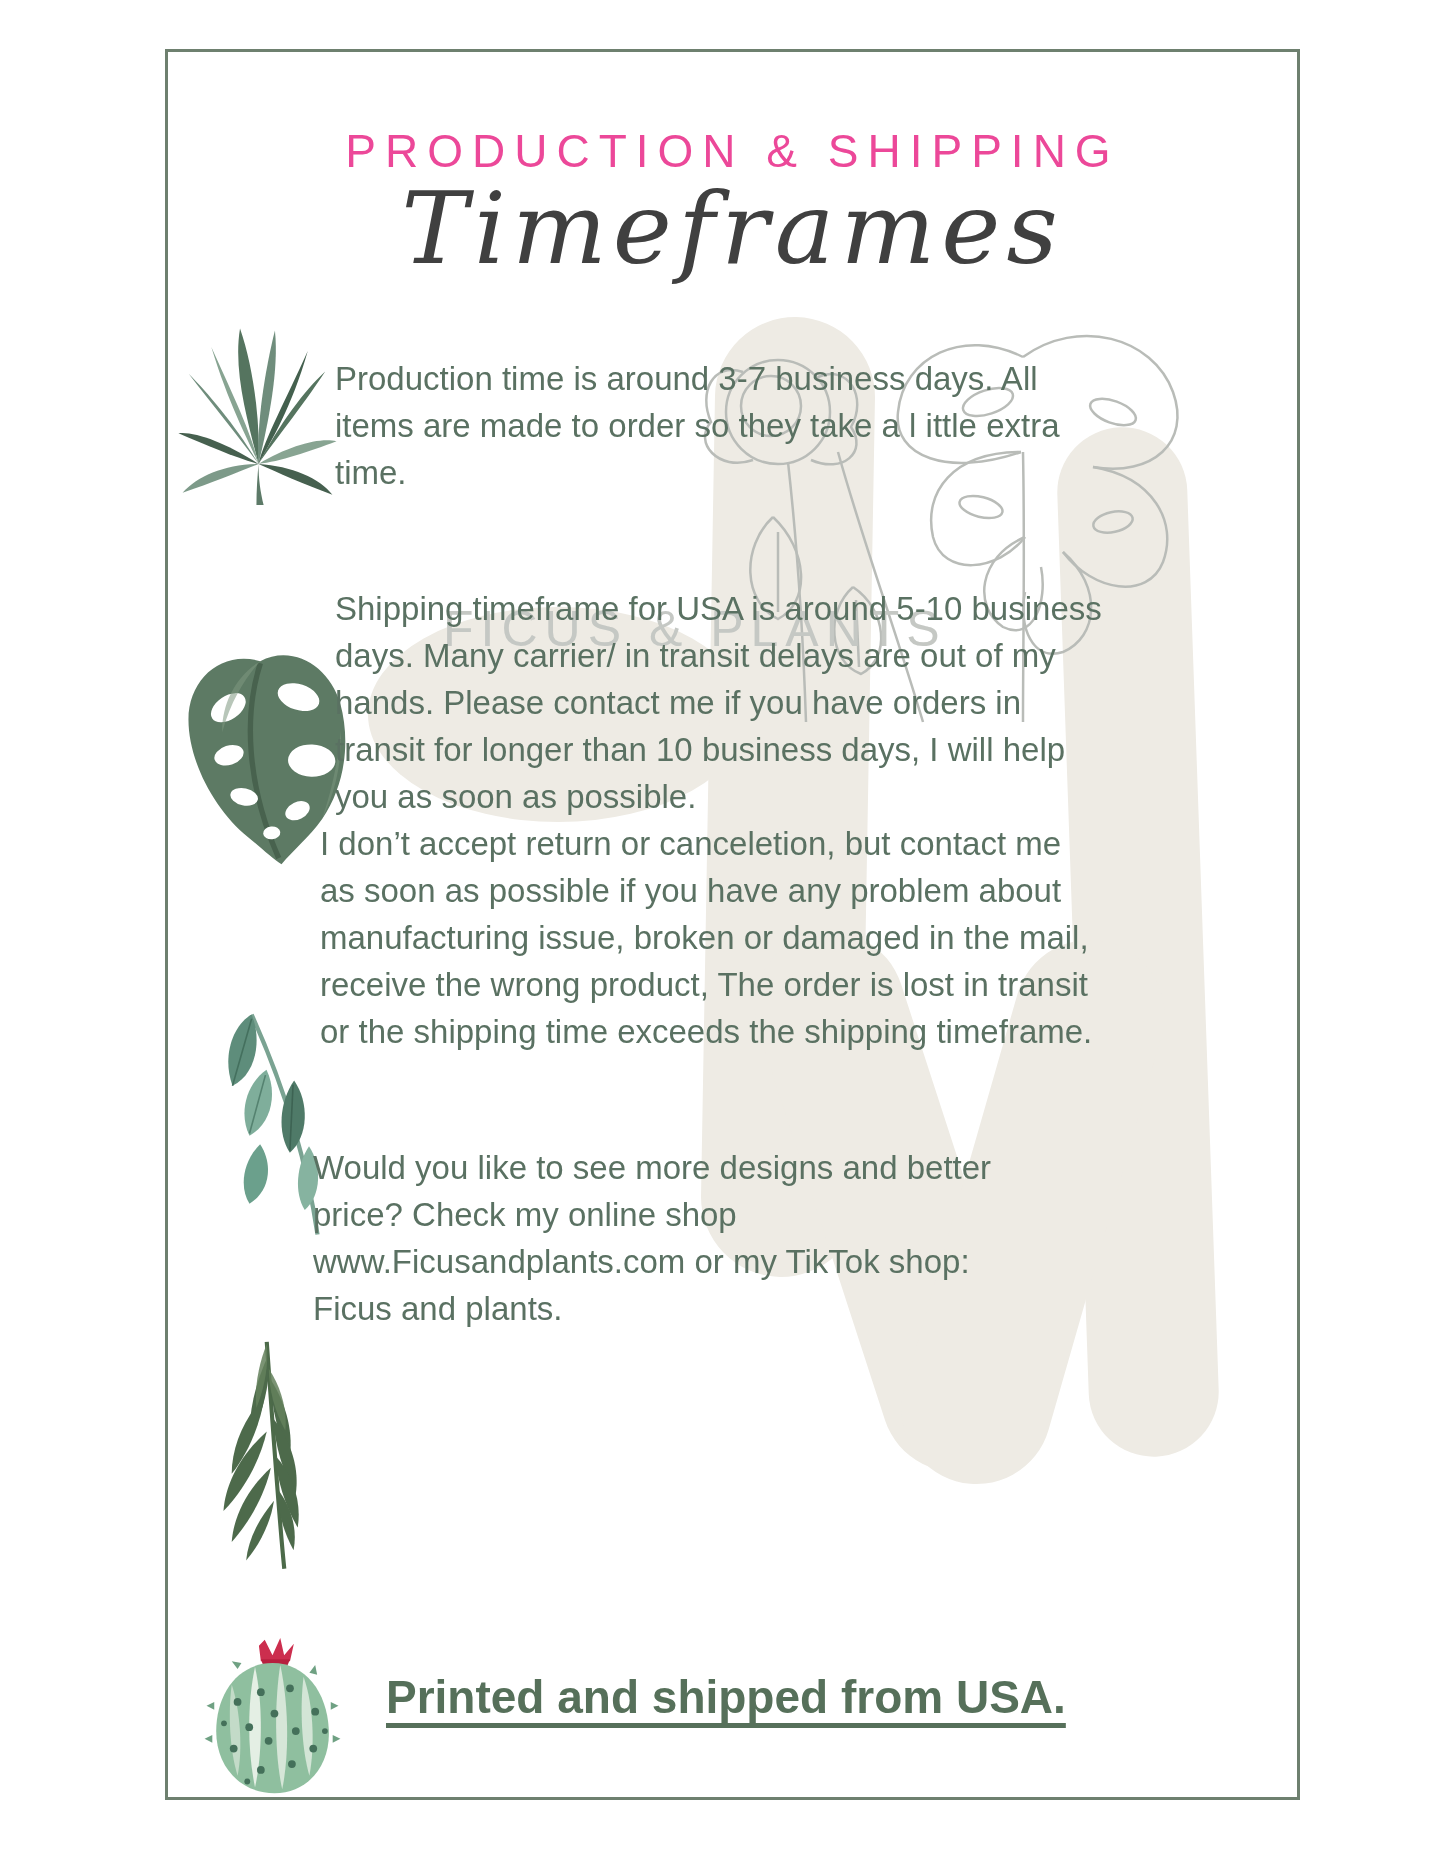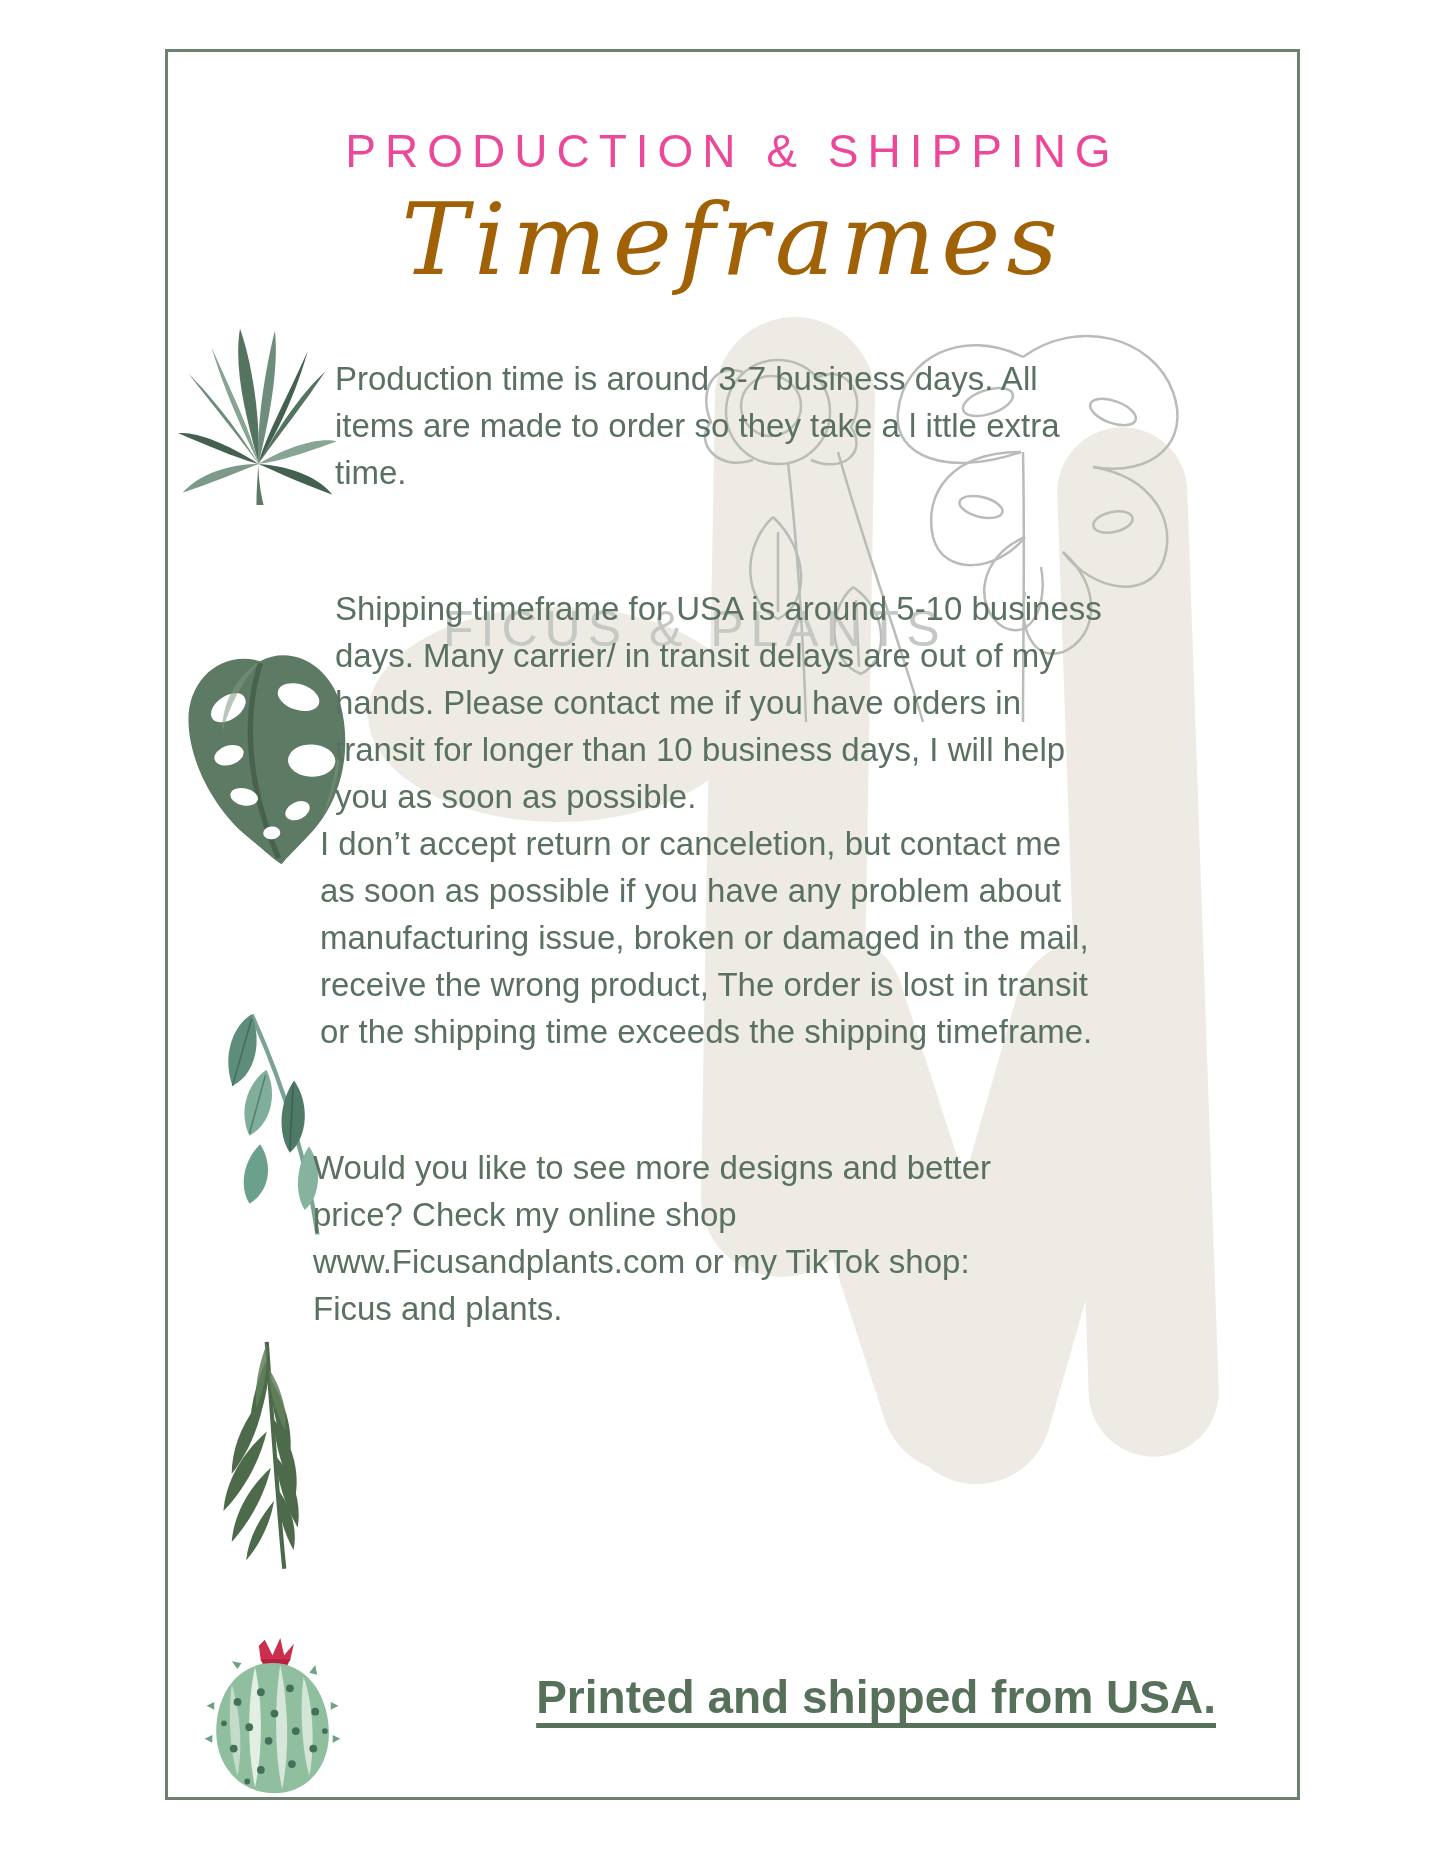--- a/index.html
+++ b/index.html
@@ -5,23 +5,23 @@
   html,body{margin:0;padding:0;background:#ffffff;}
   body{width:1445px;height:1850px;position:relative;font-family:"Liberation Sans",sans-serif;overflow:hidden;}
 
   .frame{position:absolute;left:165px;top:49px;width:1129px;height:1745px;border:3px solid #6e806f;background:#ffffff;}
 
   
   .brand{position:absolute;left:0;top:28px;width:100%;text-align:center;
          font-size:33px;font-weight:bold;letter-spacing:5px;color:#4c6851;}
   .title{position:absolute;left:0;top:72px;width:100%;text-align:center;
          font-size:46px;font-weight:400;letter-spacing:9px;color:#ec4899;}
-  .script{position:absolute;left:0;top:129px;width:100%;text-align:center;
+  .script{position:absolute;left:0;top:118px;width:100%;text-align:center;
           font-family:"DejaVu Serif",serif;font-style:italic;font-size:100px;
-          letter-spacing:6px;color:#a16207;}
+          letter-spacing:6px;color:#404040;}
 
   
   .wm{position:absolute;background:#eeebe4;}
   .wm-blob{left:200px;top:555px;width:380px;height:215px;border-radius:50%;}
   .wm-stroke-1{left:540px;top:265px;width:160px;height:960px;border-radius:80px;transform:rotate(1deg);}
   .wm-stroke-2{left:905px;top:375px;width:130px;height:1030px;border-radius:70px;transform:rotate(-2deg);}
   .wm-diag-1{left:650px;top:870px;width:150px;height:560px;border-radius:75px;transform:rotate(-18deg);}
   .wm-diag-2{left:790px;top:880px;width:150px;height:560px;border-radius:75px;transform:rotate(16deg);}
   .wm-lineart{position:absolute;left:425px;top:250px;width:620px;height:430px;}
   .wm-text{position:absolute;left:275px;top:548px;width:560px;text-align:left;
@@ -36,21 +36,21 @@
   .para-2{left:167px;top:490px;width:775px;margin-top:43px;}
   .icon-3{left:22px;top:920px;width:170px;height:270px;}
   .para-3{left:152px;top:768px;width:785px;}
   .icon-4{left:8px;top:1270px;width:165px;height:250px;}
   .para-4{left:145px;top:1092px;width:700px;}
 
   
   .cactus-box{position:absolute;left:32px;top:1582px;width:145px;height:165px;}
   .footer-note{position:absolute;left:218px;top:1618px;width:830px;
                font-size:46px;font-weight:bold;color:#56705a;
-               text-decoration:underline;text-decoration-thickness:5px;text-underline-offset:10px;text-align:right;}
+               text-decoration:underline;text-decoration-thickness:5px;text-underline-offset:10px;}
 </style>
 </head>
 <body>
 
 <div class="frame">
 
   <div class="wm wm-blob"></div>
   <div class="wm wm-stroke-1"></div>
   <div class="wm wm-stroke-2"></div>
   <div class="wm wm-diag-1"></div>

